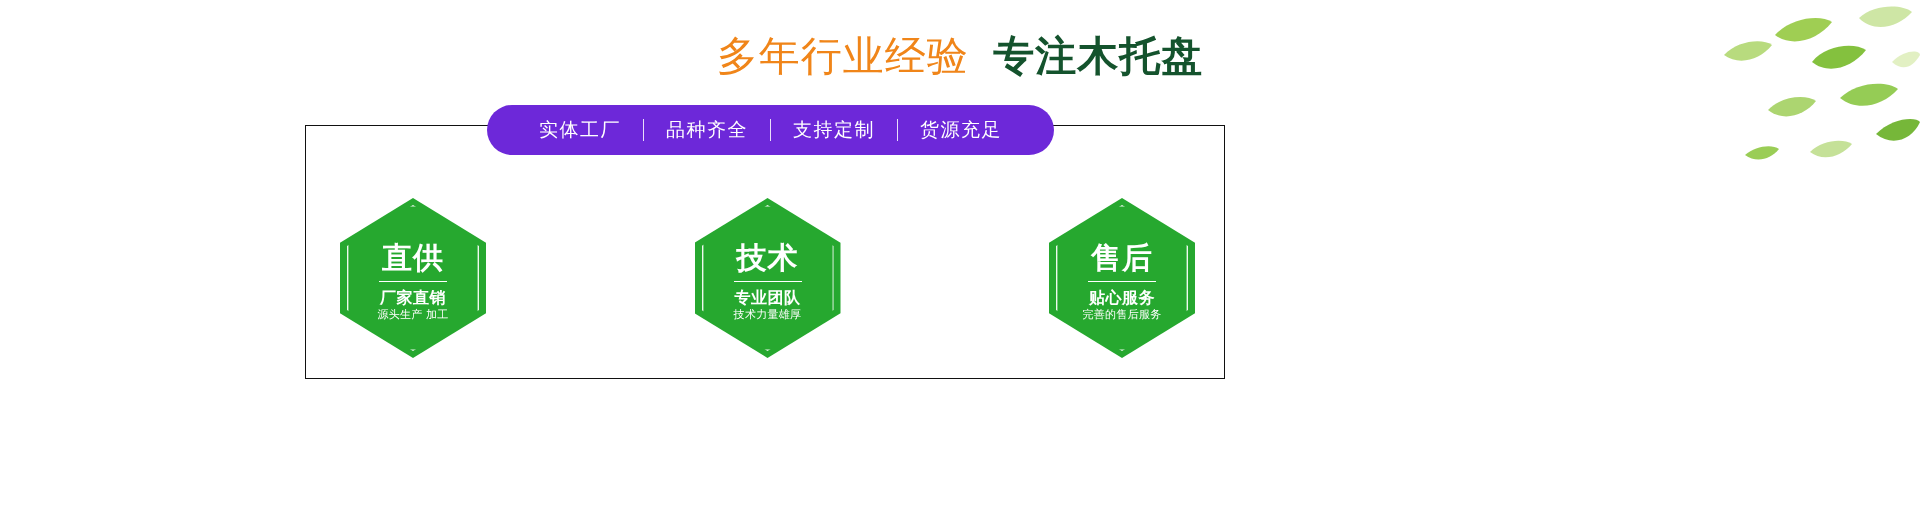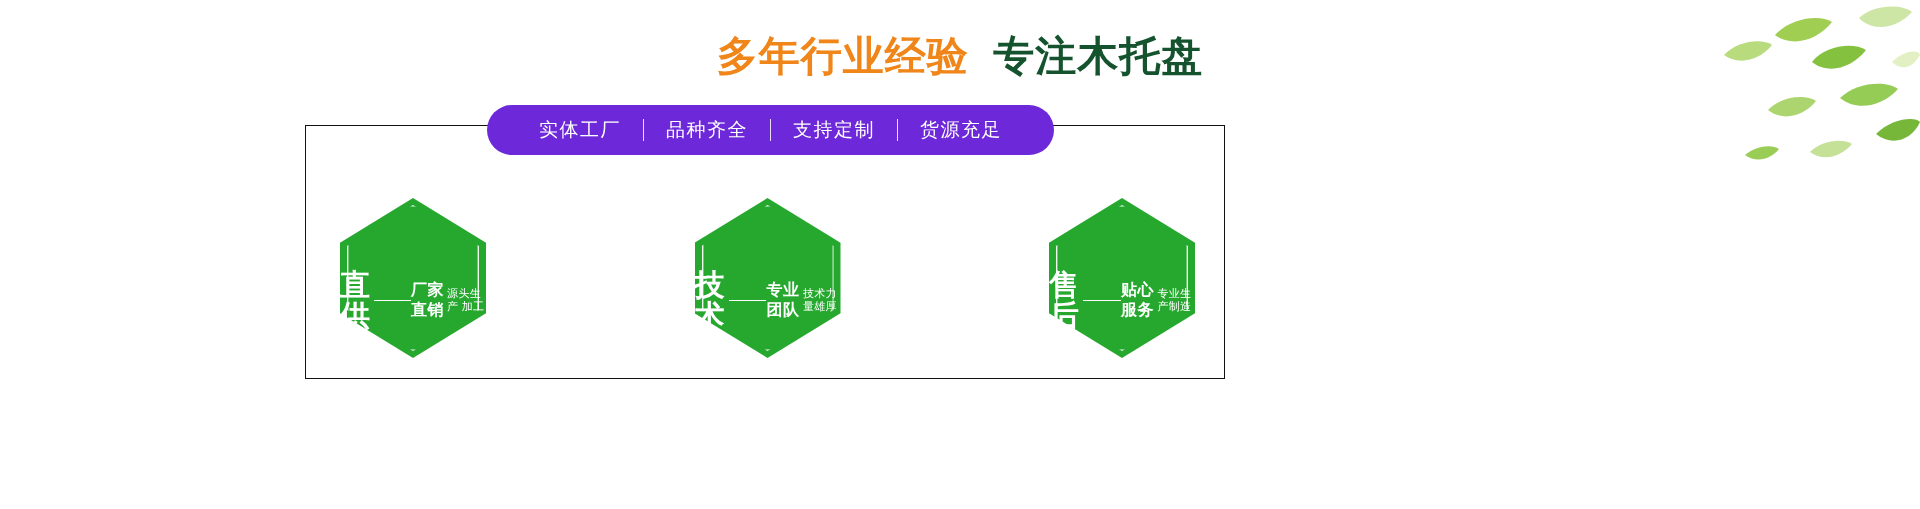--- a/index.html
+++ b/index.html
@@ -21,21 +21,21 @@
     position: absolute;
     left: 0; top: 36px;
     width: 1920px;
     text-align: center;
     white-space: nowrap;
     line-height: 1;
   }
   .title-part {
     display: inline-block;
     font-size: 41px;
-    font-weight: bold;
+    font-weight: normal;
     letter-spacing: 1px;
     vertical-align: middle;
   }
   #title-accent { color: #F08519; }
   #title-main   { color: #14532d; margin-left: 20px; font-weight: 600; }
 
   
   #frame {
     position: absolute;
     left: 305px; top: 125px;
@@ -93,21 +93,21 @@
   .hex-inner {
     position: absolute;
     left: 7px; top: 7px; right: 7px; bottom: 7px;
     clip-path: polygon(50% 0%, 100% 28%, 100% 72%, 50% 100%, 0% 72%, 0% 28%);
     box-shadow: inset 0 0 0 1.4px rgba(255,255,255,0.92);
   }
   .hex-content {
     position: absolute;
     inset: 0;
     display: flex;
-    flex-direction: row;
+    flex-direction: column;
     align-items: center;
     justify-content: flex-start;
     padding-top: 44px;
   }
   .hex-title {
     color: #ffffff;
     font-size: 30px;
     font-weight: bold;
     letter-spacing: 1px;
     line-height: 1.05;
@@ -222,18 +222,18 @@
       </div>
     </div>
 
     <div class="hex">
       <div class="hex-shape"></div>
       <div class="hex-inner"></div>
       <div class="hex-content">
         <div class="hex-title">售后</div>
         <div class="hex-rule"></div>
         <div class="hex-sub1">贴心服务</div>
-        <div class="hex-sub2">专业生产制造</div>
+        <div class="hex-sub2">完善的售后服务</div>
       </div>
     </div>
 
   </div>
 </div>
 
 </body></html>

